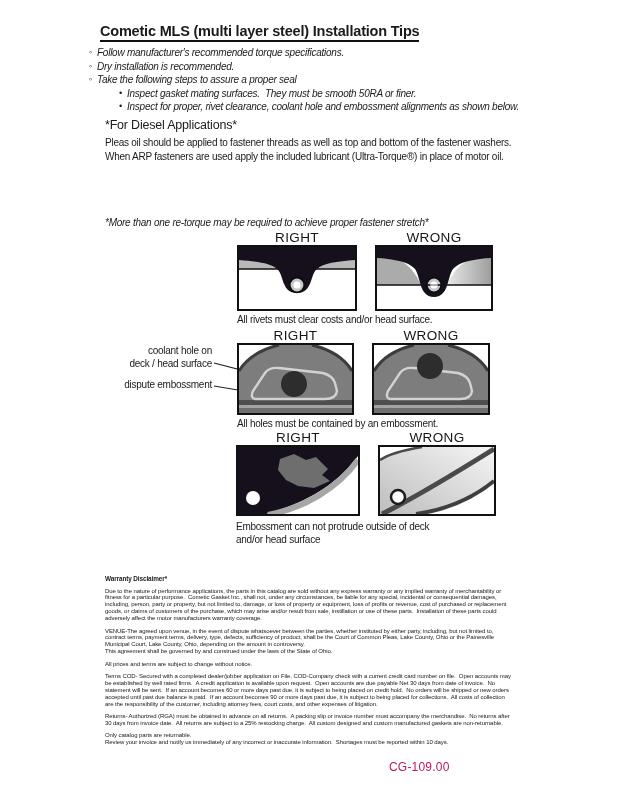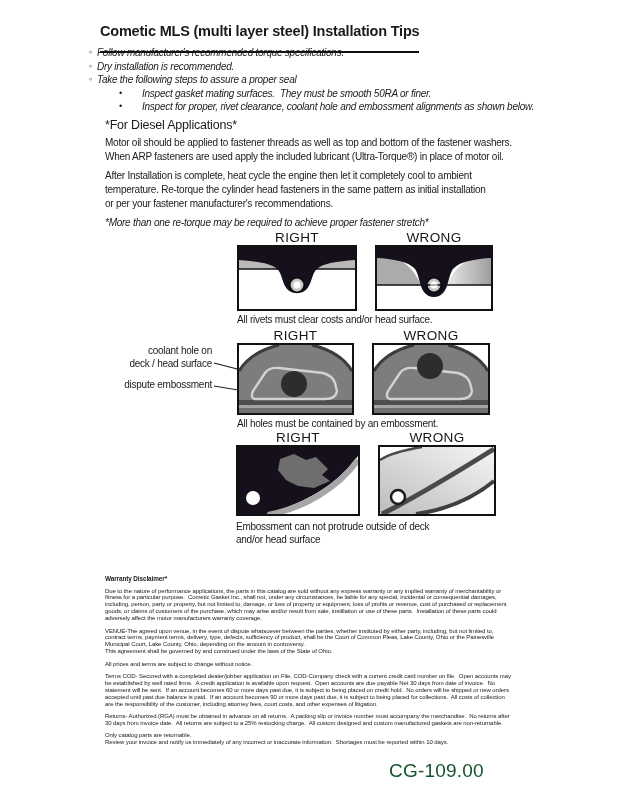--- a/index.html
+++ b/index.html
@@ -5,26 +5,26 @@
   * { margin:0; padding:0; box-sizing:border-box; }
   html,body { background:#e8e8e8; }
   .page {
     position:relative; width:618px; height:800px; background:#ffffff;
     font-family:"Liberation Sans", sans-serif; color:#1a1a1a; overflow:hidden;
     margin:0 auto;
   }
   .title {
     position:absolute; left:100px; top:23px;
     font-size:14.5px; font-weight:bold; letter-spacing:-0.2px;
-    border-bottom:2.5px solid #101010; padding-bottom:12px; display:inline-block;
+    border-bottom:2.5px solid #101010; padding-bottom:1px; display:inline-block;
   }
   .bullets { position:absolute; left:89px; top:46px; }
   .bullet-row { display:flex; font-size:10px; letter-spacing:-0.25px; line-height:13.6px; white-space:pre;font-style:italic; }
   .bullet-row .mk { width:8px; flex:0 0 8px; font-size:9px; }
-  .bullet-row.sub { margin-left:30px;gap:15px; }
+  .bullet-row.sub { margin-left:30px; }
   .bullet-row.sub .mk::before { content:"\2022"; }
   .bullet-row.main .mk::before { content:"\25E6"; font-weight:bold; }
   .diesel-heading { position:absolute; left:105px; top:118px; font-size:12.5px; font-weight:normal; letter-spacing:-0.2px; }
   .body-para { position:absolute; left:105px; font-size:10px; letter-spacing:-0.25px; line-height:14px; white-space:pre; }
   .p1 { top:136px; } .p2 { top:169px; } .pnote { top:216px;font-style:italic; }
 
   .figset { position:absolute; left:237px; }
   .figset.s1 { top:231px; } .figset.s2 { top:329px; } .figset.s3 { top:431px; left:236px; }
   .fig-panels { display:flex; gap:18px; }
   .fig-panel { display:flex; flex-direction:column; align-items:center; }
@@ -33,44 +33,41 @@
   .figset.s3 .fig-caption { margin-top:5px; }
 
   .callout { position:absolute; width:116px; text-align:right; font-size:10px; letter-spacing:-0.25px; line-height:12.5px; white-space:pre; }
   .callout.c1 { left:96px; top:345px; }
   .callout.c2 { left:96px; top:379px; }
   .callout-lines { position:absolute; left:212px; top:350px; }
 
   .warranty { position:absolute; left:105px; top:575px; width:440px; }
   .warranty h3 { font-size:6.4px; font-weight:bold; letter-spacing:-0.1px; }
   .warranty p { font-size:6px; letter-spacing:-0.08px; line-height:6.9px; margin-top:5.5px; white-space:pre; color:#202020; }
-  .footer-code { position:absolute; left:389px; top:760px; font-size:19px; letter-spacing:0.2px; color:#14532d; }
+  .footer-code { position:absolute; left:389px; top:760px; font-size:12px; letter-spacing:0.2px; color:#be185d; }
   svg { display:block; }
 </style>
 </head>
 <body>
 
 <div class="page">
 
   <h1 class="title">Cometic MLS (multi layer steel) Installation Tips</h1>
 
   <div class="bullets">
     <div class="bullet-row main"><span class="mk"></span><span>Follow manufacturer's recommended torque specifications.</span></div>
     <div class="bullet-row main"><span class="mk"></span><span>Dry installation is recommended.</span></div>
     <div class="bullet-row main"><span class="mk"></span><span>Take the following steps to assure a proper seal</span></div>
     <div class="bullet-row sub"><span class="mk"></span><span>Inspect gasket mating surfaces.  They must be smooth 50RA or finer.</span></div>
     <div class="bullet-row sub"><span class="mk"></span><span>Inspect for proper, rivet clearance, coolant hole and embossment alignments as shown below.</span></div>
   </div>
 
   <h2 class="diesel-heading">*For Diesel Applications*</h2>
-  <p class="body-para p1">Motor oil should be applied to fastener threads as well as top and bottom of the fastener washers.
+  <p class="body-para p1">Pleas oil should be applied to fastener threads as well as top and bottom of the fastener washers.
 When ARP fasteners are used apply the included lubricant (Ultra-Torque®) in place of motor oil.</p>
-  <p class="body-para p2">After Installation is complete, heat cycle the engine then let it completely cool to ambient
-temperature. Re-torque the cylinder head fasteners in the same pattern as initial installation
-or per your fastener manufacturer's recommendations.</p>
   <p class="body-para pnote">*More than one re-torque may be required to achieve proper fastener stretch*</p>
 
   <div class="figset s1">
     <div class="fig-panels">
       <div class="fig-panel">
         <div class="rw-label">RIGHT</div>
         <svg width="120" height="66" viewBox="0 0 120 66">
           <rect x="0" y="0" width="120" height="66" fill="#ffffff"></rect>
           <path d="M2,15 L2,24 L47,24 Q37,17 24,15.5 Z" fill="#b9b9b9"></path>
           <path d="M118,15 L118,24 L73,24 Q83,17 96,15.5 Z" fill="#b9b9b9"></path>

